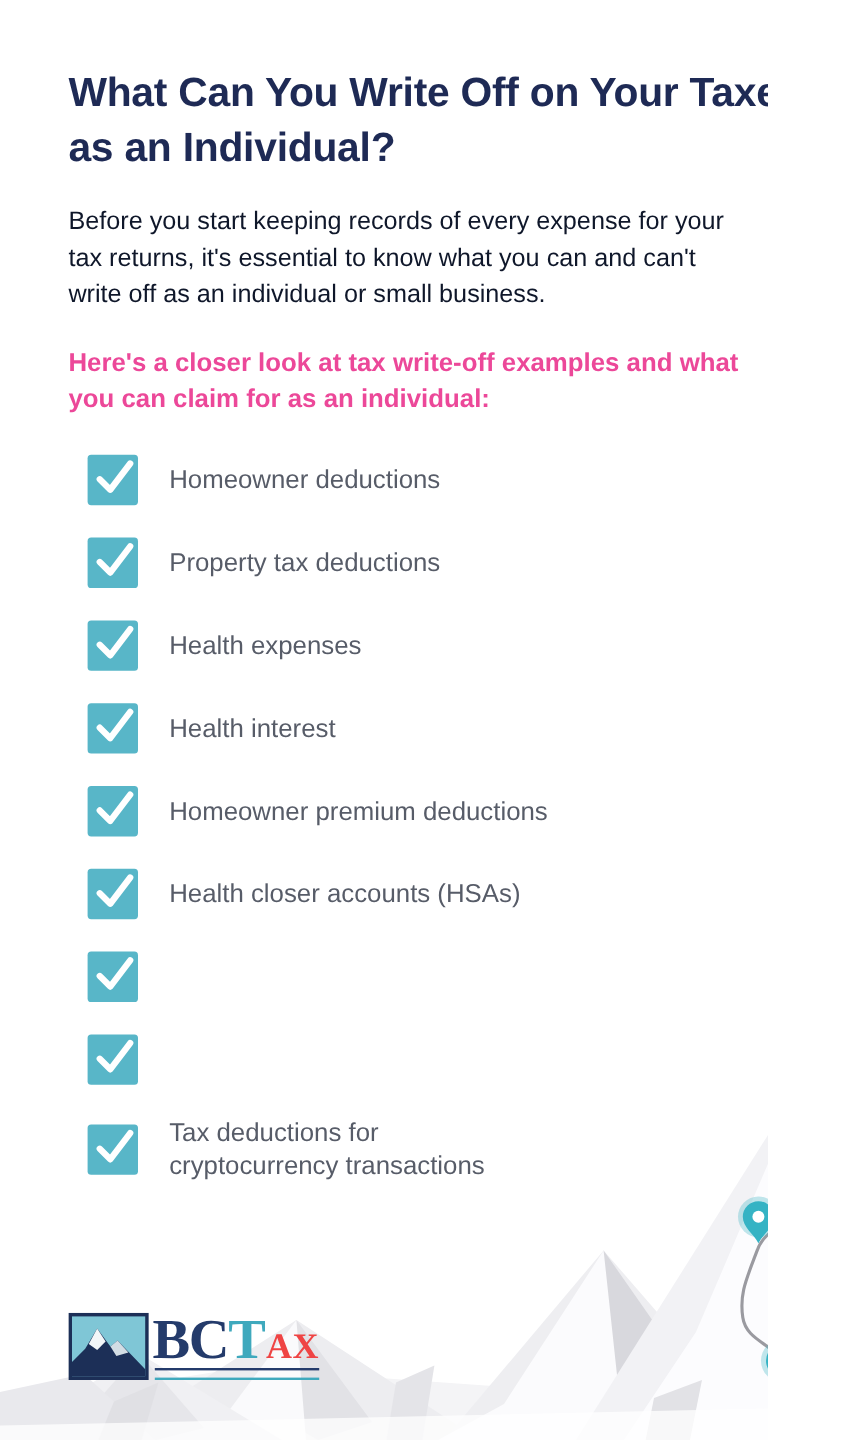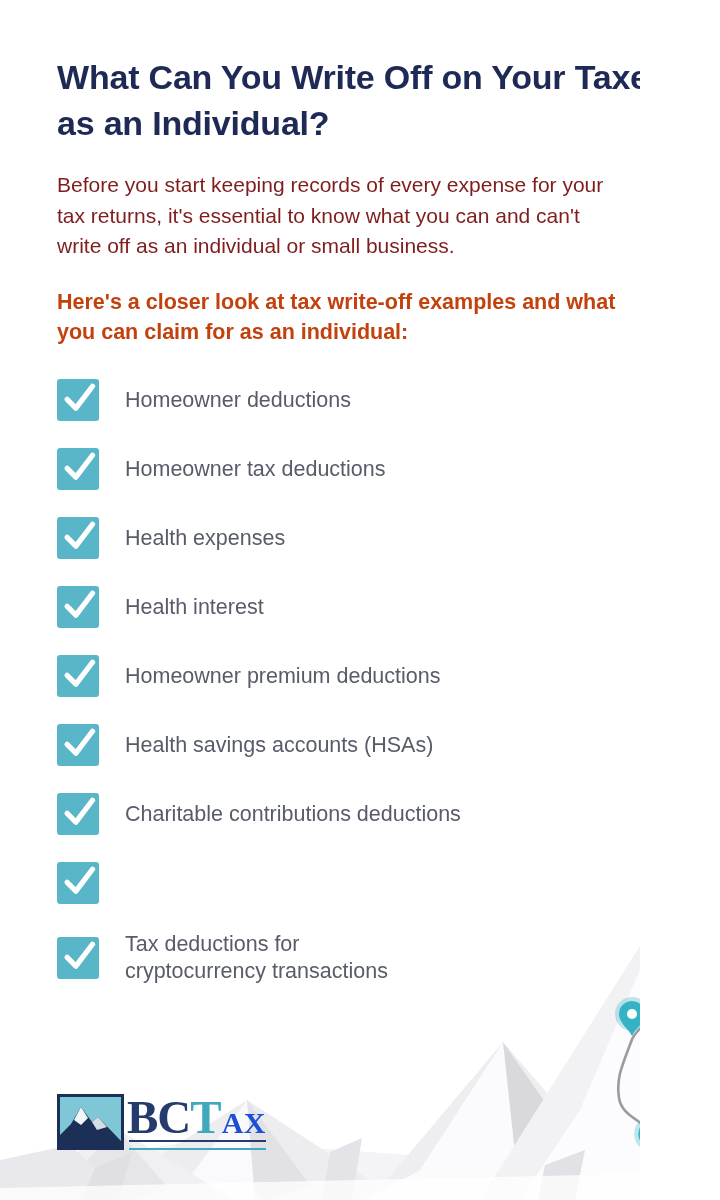--- a/index.html
+++ b/index.html
@@ -6,46 +6,46 @@
   .canvas {
     position:relative; width:640px; height:1200px; overflow:hidden;
     background:#ffffff; font-family:"Liberation Sans", sans-serif;
   }
   .content { position:absolute; left:57px; top:54px; width:618px; z-index:2; }
   .title {
     margin:0 0 24px 0; font-size:34px; font-weight:700; color:#1e2a55;
     line-height:1.36; letter-spacing:-0.2px; max-width:615px;
   }
   .intro {
-    margin:0 0 26px 0; font-size:21px; color:#7f1d1d;
+    margin:0 0 26px 0; font-size:21px; color:#0f172a;
     line-height:1.44; max-width:568px;
   }
   .subhead {
-    margin:0 0 32px 0; font-size:21.5px; font-weight:700; color:#c2410c;
+    margin:0 0 32px 0; font-size:21.5px; font-weight:700; color:#ec4899;
     line-height:1.4; max-width:580px;
   }
   .checklist { display:flex; flex-direction:column; gap:27px; }
-  .check-item { display:flex; align-items:center; min-height:42px; }
+  .check-item { display:flex; align-items:center; min-height:42px;margin-left:16px; }
   .checkbox {
     position:relative; flex:0 0 42px; width:42px; height:42px;
     background:#58b6c8; border-radius:3px;
   }
   .check-svg { position:absolute; left:4px; top:3px; width:35px; height:33px; overflow:visible; }
   .check-svg path { fill:none; stroke:#ffffff; stroke-width:6; stroke-linecap:round; stroke-linejoin:round; }
   .check-label { margin-left:26px; font-size:21.5px; color:#575c68; line-height:1.25; }
   .mountains { position:absolute; left:0; bottom:0; width:720px; height:400px; z-index:1; }
   .logo { position:absolute; left:57px; top:1094px; z-index:3; display:flex; align-items:flex-start; }
   .logo-mark { width:67px; height:56px; display:block; }
   .logo-text {
     margin-left:3px; margin-top:0; position:relative; padding-bottom:9px;
     font-family:"Liberation Serif", serif; line-height:1; display:flex; align-items:baseline;
   }
   .logo-bc { font-size:47px; font-weight:600; color:#243b6b; letter-spacing:-1px; }
   .logo-t  { font-size:47px; font-weight:600; color:#3fa9bd; }
-  .logo-ax { font-size:30px; font-weight:600; color:#1d4ed8; letter-spacing:0.5px; }
+  .logo-ax { font-size:30px; font-weight:600; color:#ef4444; letter-spacing:0.5px; }
   .logo-underline {
     position:absolute; left:2px; right:0; bottom:0; height:6px;
     border-top:2.5px solid #243b6b; border-bottom:2.5px solid #3fa9bd;
   }
 </style>
 </head>
 <body>
 
 <div class="canvas">
 
@@ -109,21 +109,21 @@
     </span>
     <span class="check-label">Homeowner deductions</span>
   </div>
 
   <div class="check-item">
     <span class="checkbox">
       <svg class="check-svg" viewBox="0 0 40 36" aria-hidden="true">
         <path d="M7 19 L17 29 L36 4"></path>
       </svg>
     </span>
-    <span class="check-label">Homeowner tax deductions</span>
+    <span class="check-label">Property tax deductions</span>
   </div>
 
 
   <div class="check-item">
     <span class="checkbox">
       <svg class="check-svg" viewBox="0 0 40 36" aria-hidden="true">
         <path d="M7 19 L17 29 L36 4"></path>
       </svg>
     </span>
     <span class="check-label">Health expenses</span>
@@ -146,30 +146,29 @@
     </span>
     <span class="check-label">Homeowner premium deductions</span>
   </div>
 
   <div class="check-item">
     <span class="checkbox">
       <svg class="check-svg" viewBox="0 0 40 36" aria-hidden="true">
         <path d="M7 19 L17 29 L36 4"></path>
       </svg>
     </span>
-    <span class="check-label">Health savings accounts (HSAs)</span>
-  </div>
-
-  <div class="check-item">
-    <span class="checkbox">
-      <svg class="check-svg" viewBox="0 0 40 36" aria-hidden="true">
-        <path d="M7 19 L17 29 L36 4"></path>
-      </svg>
-    </span>
-    <span class="check-label">Charitable contributions deductions</span>
+    <span class="check-label">Health closer accounts (HSAs)</span>
+  </div>
+
+  <div class="check-item">
+    <span class="checkbox">
+      <svg class="check-svg" viewBox="0 0 40 36" aria-hidden="true">
+        <path d="M7 19 L17 29 L36 4"></path>
+      </svg>
+    </span>
   </div>
 
   <div class="check-item">
     <span class="checkbox">
       <svg class="check-svg" viewBox="0 0 40 36" aria-hidden="true">
         <path d="M7 19 L17 29 L36 4"></path>
       </svg>
     </span>
   </div>
 

